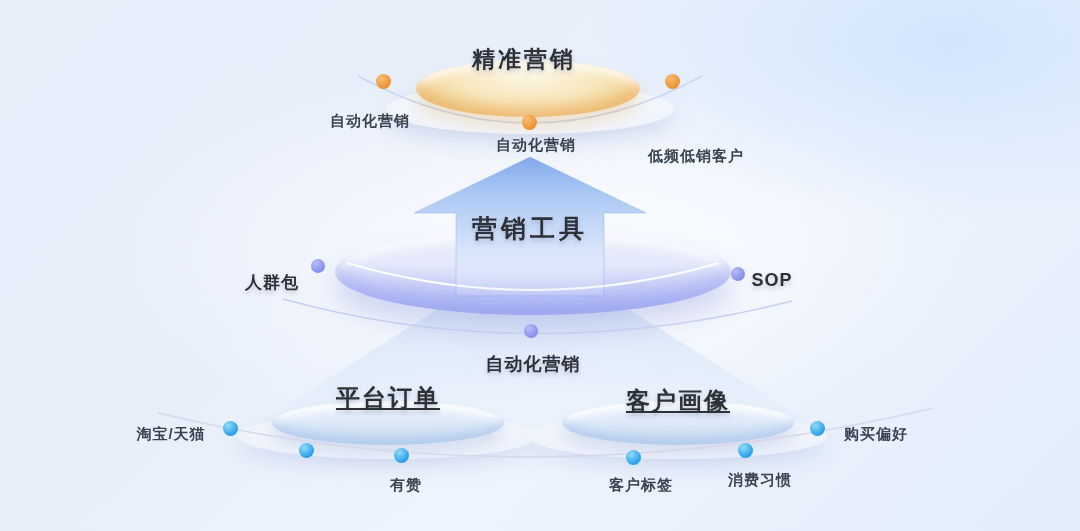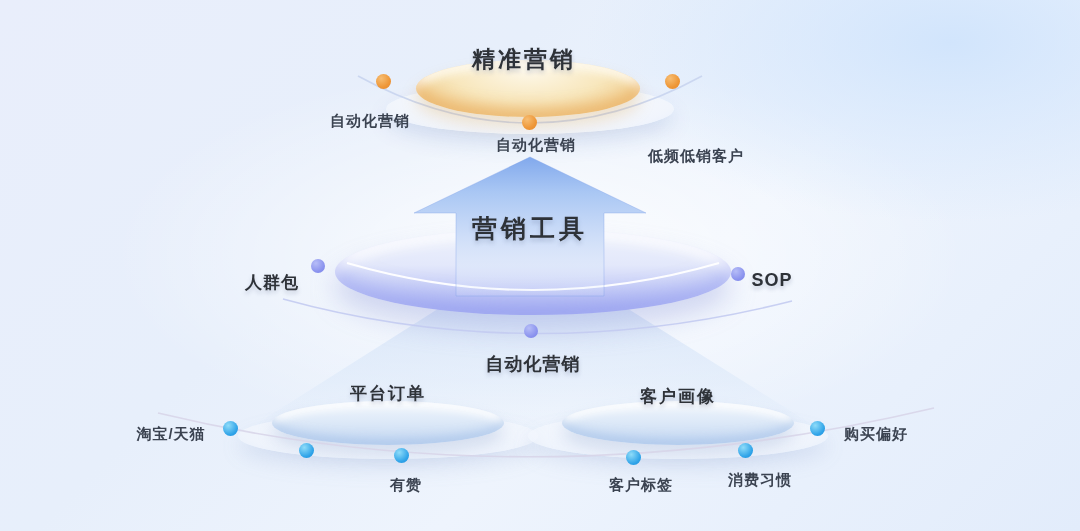--- a/index.html
+++ b/index.html
@@ -48,21 +48,21 @@
     position:absolute;width:180px;text-align:center;
     font-size:15px;font-weight:600;color:#3b4351;letter-spacing:1px;
   }
   .title{
     position:absolute;width:260px;text-align:center;
     font-weight:bold;color:#2e3238;
     text-shadow:0 3px 4px rgba(104,114,148,0.32);
   }
   .t-top{font-size:23px;letter-spacing:3px;}
   .t-arrow{font-size:25px;letter-spacing:4px;}
-  .t-bottom{font-size:17px;letter-spacing:2px;}
+  .t-bottom{font-size:24px;letter-spacing:2px;text-decoration:underline;}
   .t-side{font-size:17px;letter-spacing:1px;}
   .t-auto{font-size:18px;letter-spacing:1px;text-align:center;}
 </style>
 </head>
 <body>
 
 <div id="canvas">
 
   <svg class="layer z1">
     <defs>

